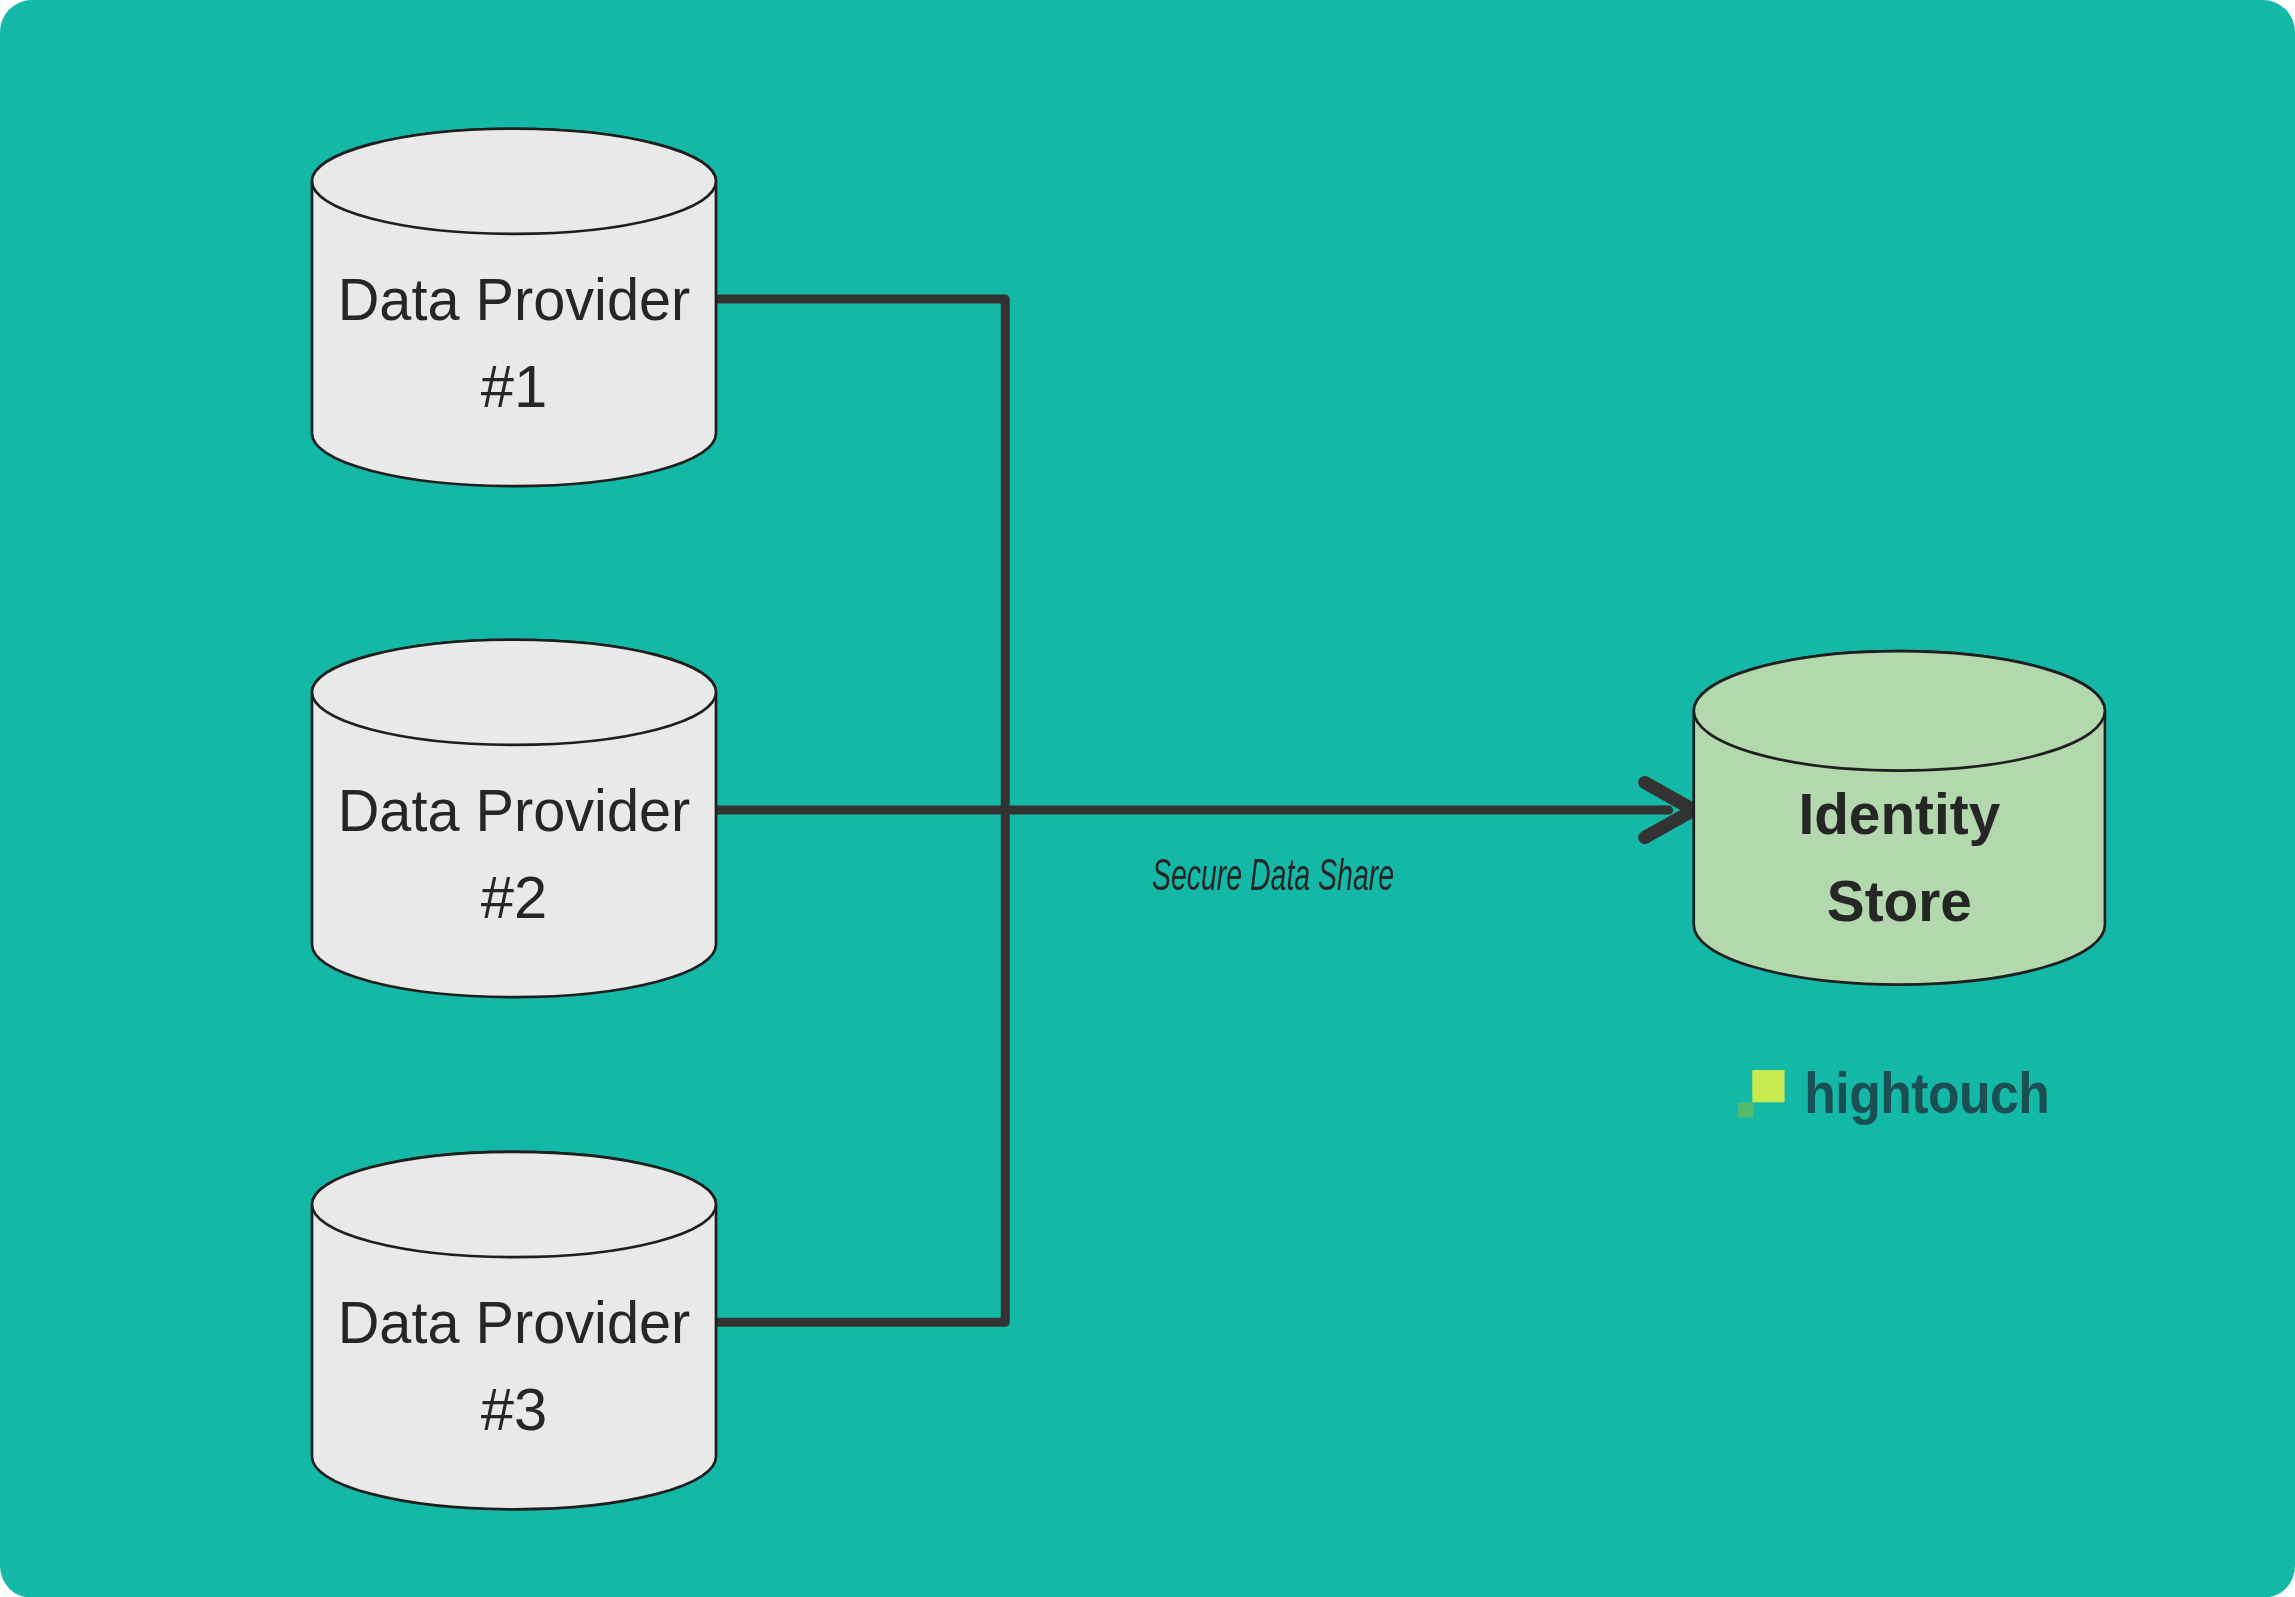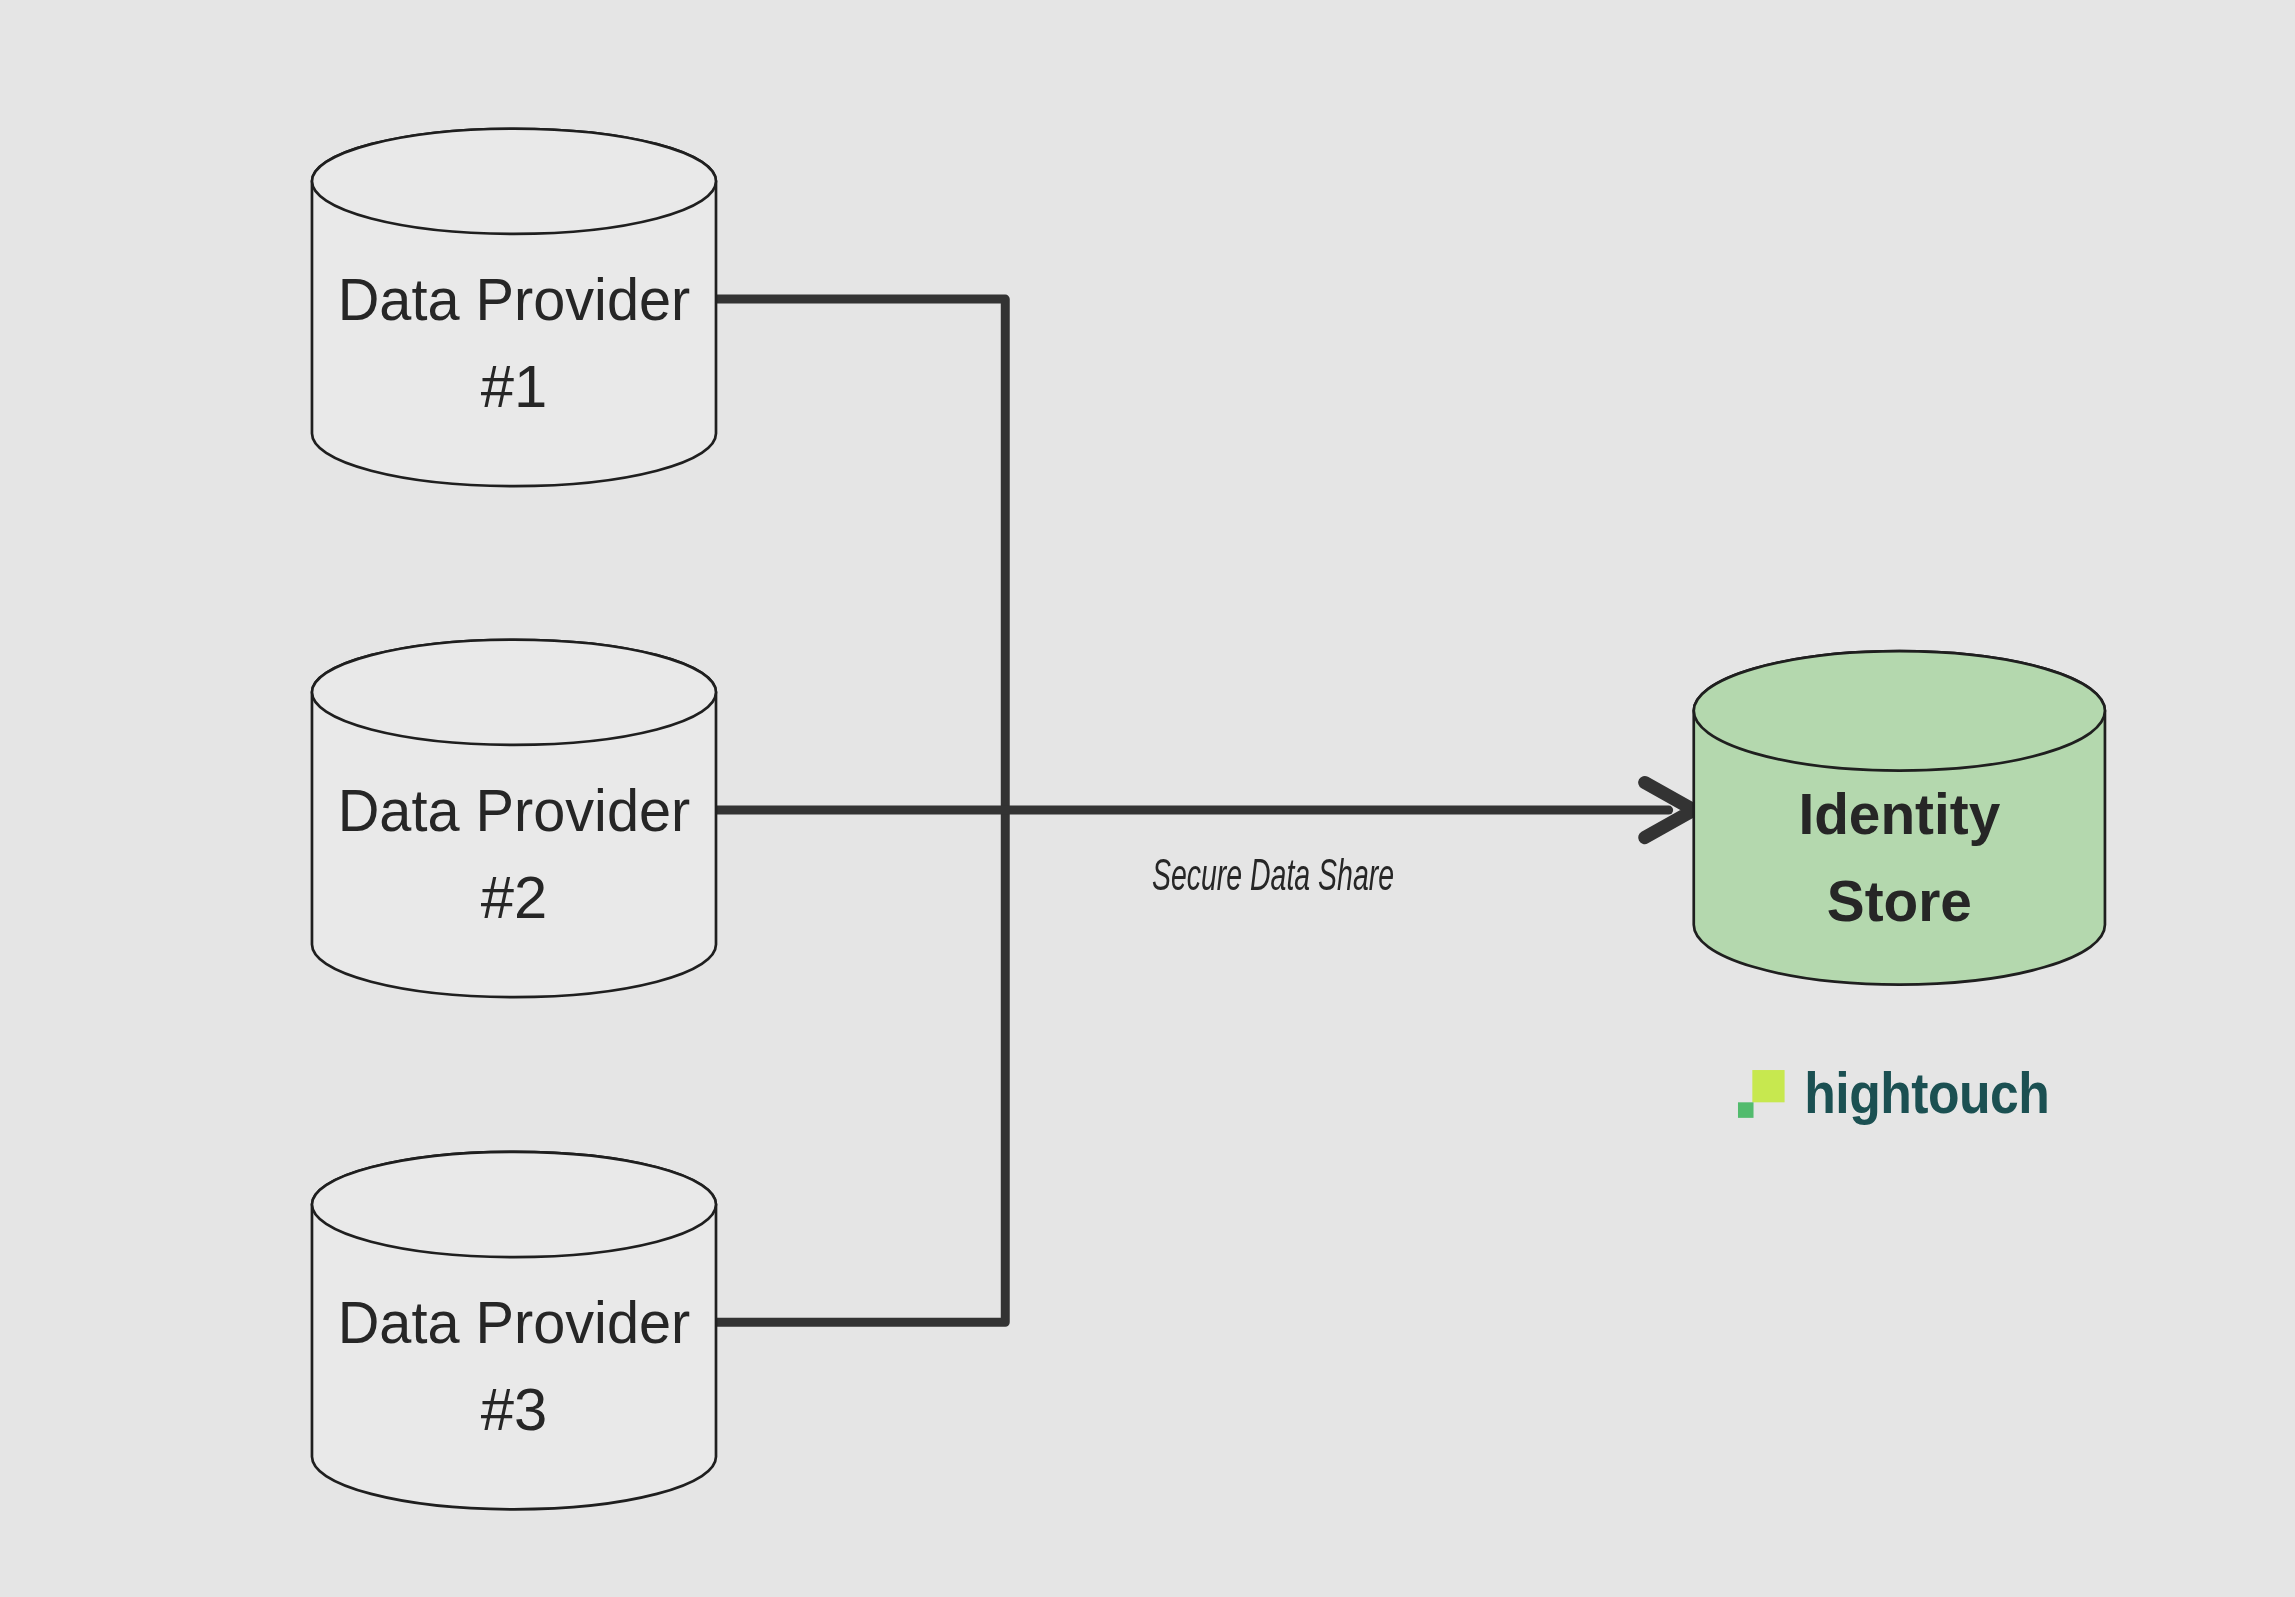--- a/index.html
+++ b/index.html
@@ -4,22 +4,23 @@
 <style>
   html, body {
     margin: 0;
     padding: 0;
     background: #ffffff;
   }
   .canvas {
     position: relative;
     width: 2295px;
     height: 1598px;
-    background: #e5e5e5;
+    background: #14b8a6;
     overflow: hidden;
+    border-radius: 32px;
   }
   svg { display: block; width: 2295px; height: 1598px; }
 
   .conn {
     fill: none;
     stroke-width: 15;
     stroke-linecap: round;
     stroke-linejoin: round;
   }
   .arrowhead {

